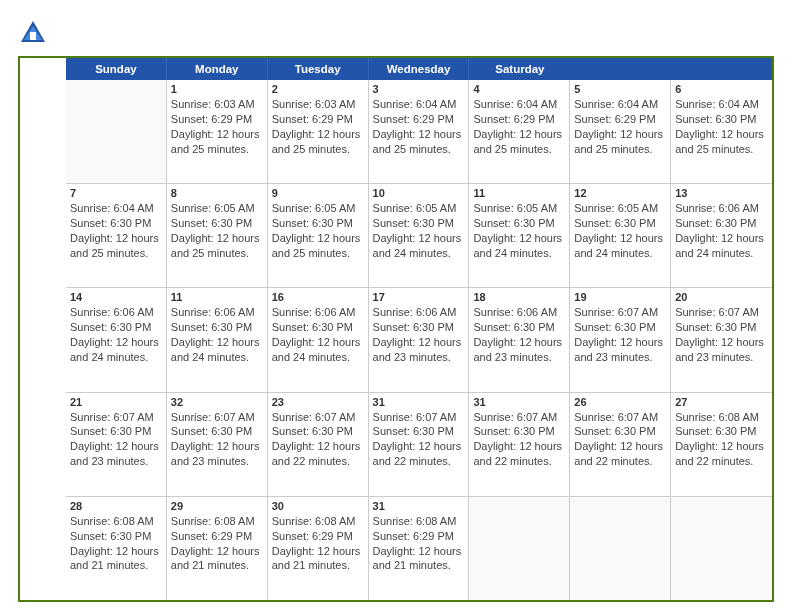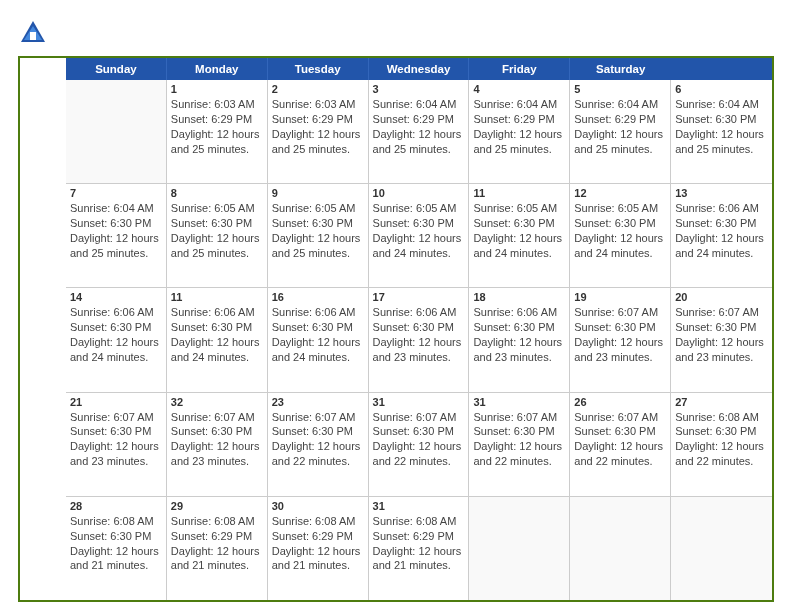--- a/index.html
+++ b/index.html
@@ -137,21 +137,20 @@
       <div class="subtitle"></div>
     </div>
   </div>
 
   <div class="calendar">
     <div class="cal-header" id="cal-header-row">
         <div class="cal-header-cell">Sunday</div>
         <div class="cal-header-cell">Monday</div>
         <div class="cal-header-cell">Tuesday</div>
         <div class="cal-header-cell">Wednesday</div>
-        <div class="cal-header-cell">Friday</div>
         <div class="cal-header-cell">Saturday</div>
       </div>
     <div class="cal-body" id="cal-body">
         <div class="cal-row">
           <div class="cal-cell empty"></div>
           <div class="cal-cell">
             <div class="day-num">1</div>
             <div class="cell-info" style="white-space: pre-line;">Sunrise: 6:03 AM
 Sunset: 6:29 PM
 Daylight: 12 hours

